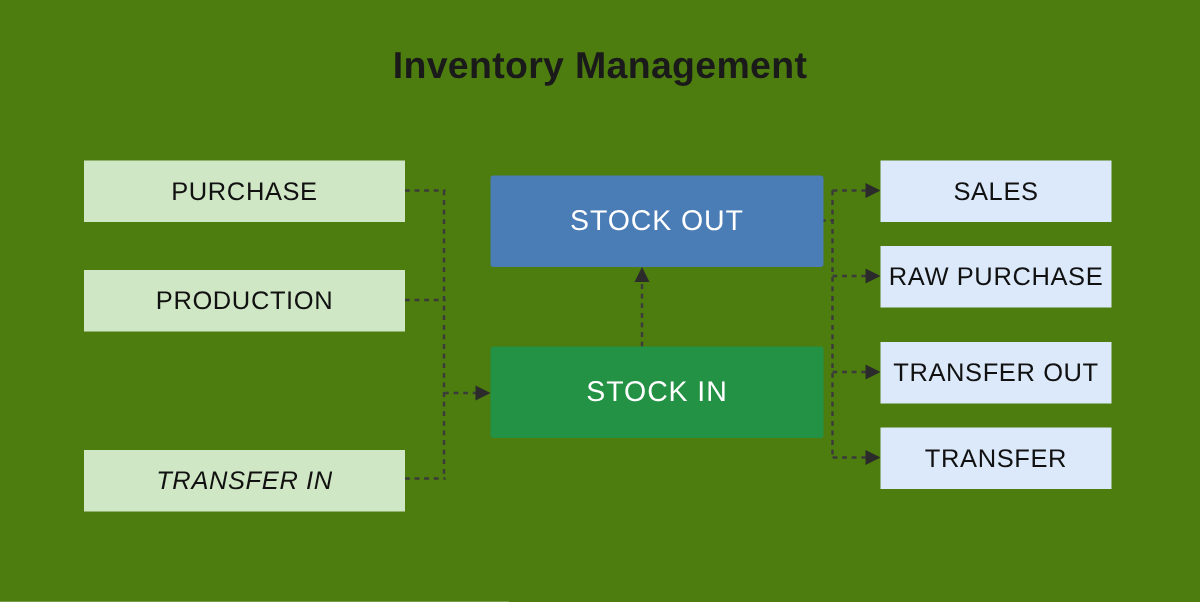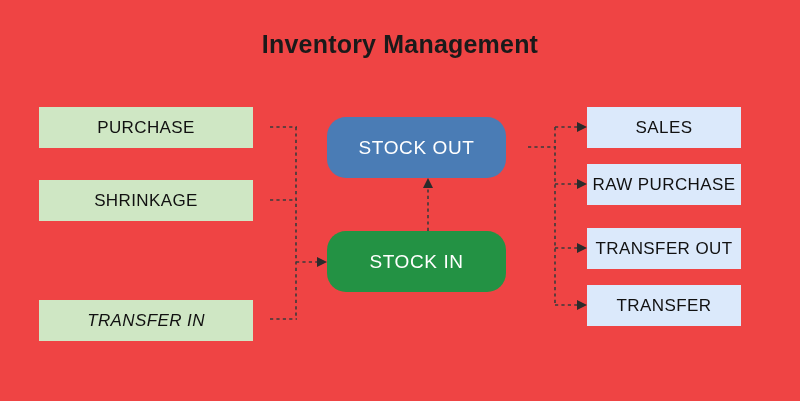--- a/index.html
+++ b/index.html
@@ -10,21 +10,21 @@
     width: 800px;
     height: 401px;
     background: #f2f2f2;
     font-family: "Liberation Sans", sans-serif;
     overflow: hidden;
   }
   #canvas {
     position: relative;
     width: 800px;
     height: 401px;
-    background: #ef4444;
+    background: #4d7c0f;
   }
   #diagram-title {
     position: absolute;
     left: 0;
     top: 30px;
     width: 800px;
     text-align: center;
     font-size: 25px;
     font-weight: bold;
     color: #1a1a1a;
@@ -38,39 +38,39 @@
     align-items: center;
     justify-content: center;
     box-sizing: border-box;
     text-align: center;
   }
   .node-in {
     background: #cfe7c4;
     color: #111111;
     font-size: 17px;
     letter-spacing: 0.4px;
-    left: 39px;
+    left: 56px;
     width: 214px;
     height: 41px;
     text-align: center;
   }
   .node-out {
     background: #dbe9fb;
     color: #111111;
     font-size: 17px;
     letter-spacing: 0.4px;
     left: 587px;
     width: 154px;
     height: 41px;
   }
   .node-hub {
     left: 327px;
-    width: 179px;
+    width: 222px;
     height: 61px;
-    border-radius: 19px;
+    border-radius: 2px;
     color: #ffffff;
     font-size: 19px;
     letter-spacing: 0.6px;
   }
   #node-stock-out {
     background: #4a7cb5;
     top: 117px;
   }
   #node-stock-in {
     background: #239244;
@@ -138,21 +138,21 @@
 
     <line x1="555" y1="248" x2="580" y2="248"></line>
     <polygon class="arrow-head" points="587,248 577,243 577,253"></polygon>
 
     <line x1="555" y1="305" x2="580" y2="305"></line>
     <polygon class="arrow-head" points="587,305 577,300 577,310"></polygon>
   </svg>
 
   <div class="node node-in" id="node-purchase">PURCHASE</div>
 
-  <div class="node node-in" id="node-production">SHRINKAGE</div>
+  <div class="node node-in" id="node-production">PRODUCTION</div>
 
   <div class="node node-in" id="node-transfer-in">TRANSFER IN</div>
 
   <div class="node node-hub" id="node-stock-out">STOCK OUT</div>
 
   <div class="node node-hub" id="node-stock-in">STOCK IN</div>
 
   <div class="node node-out" id="node-sales">SALES</div>
 
   <div class="node node-out" id="node-raw-material">RAW PURCHASE</div>

